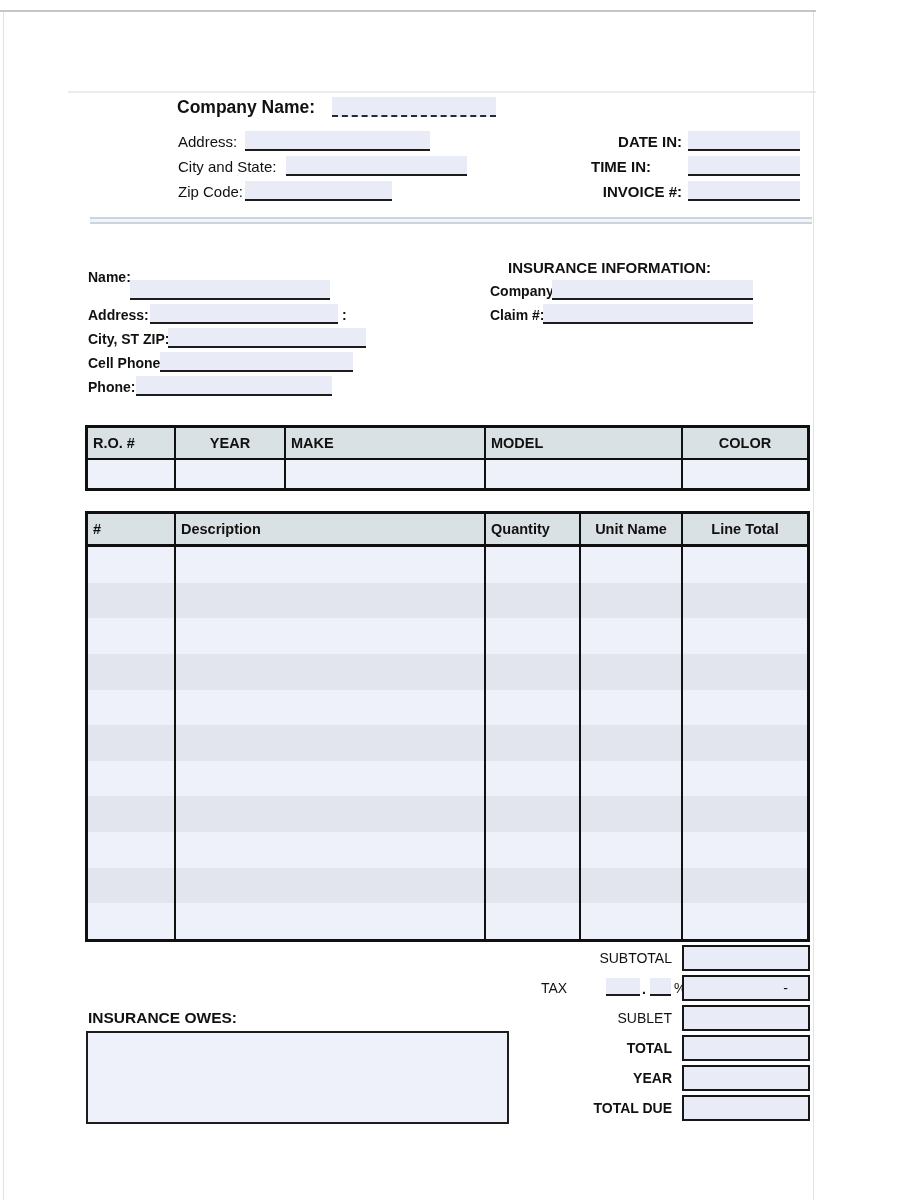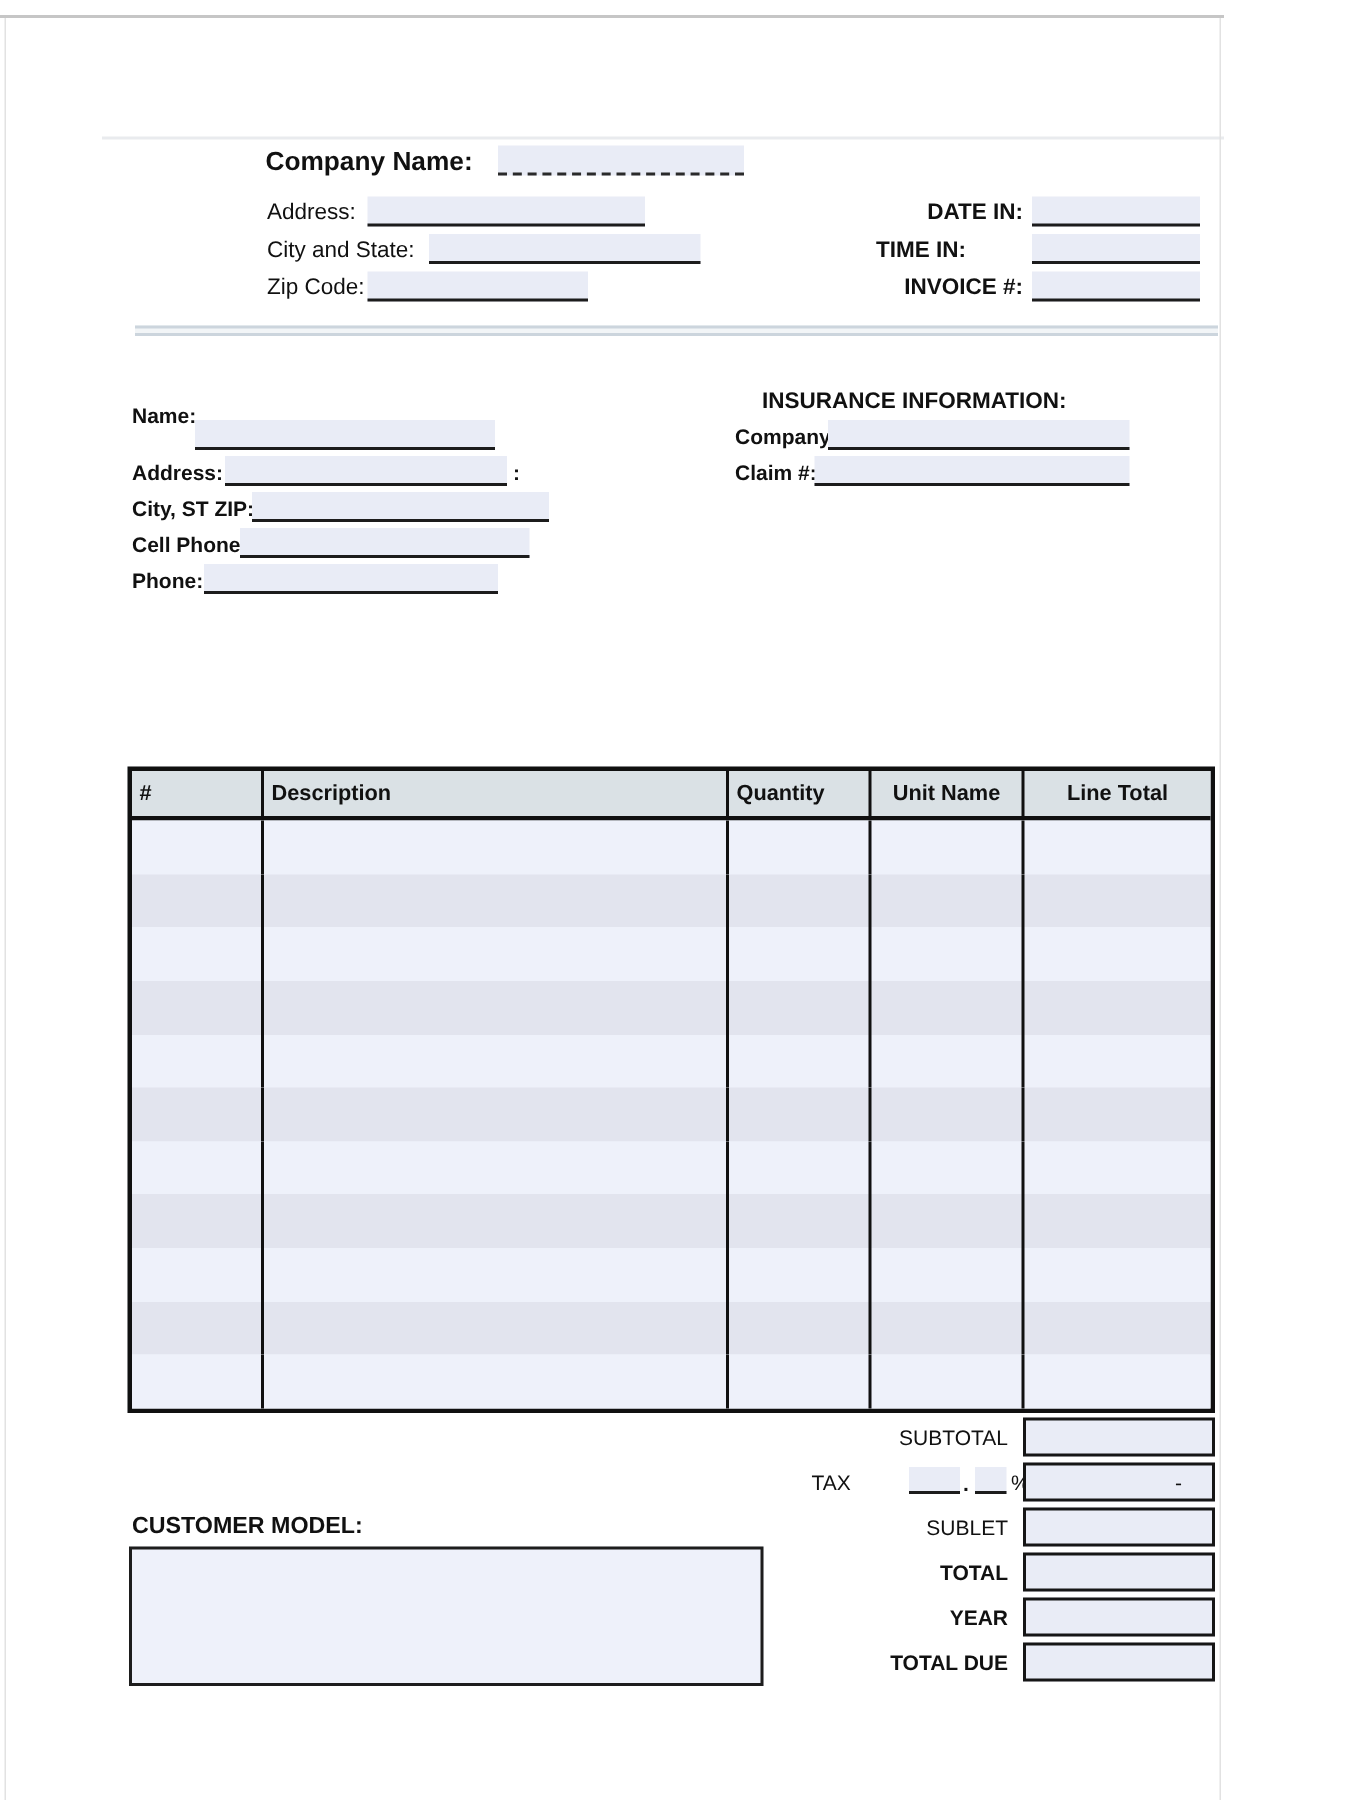--- a/index.html
+++ b/index.html
@@ -74,21 +74,21 @@
 
   <div class="abs lbl fs15" style="left:178px;top:146px;">City and State:</div>
   <div class="ffield" style="left:286px;top:144px;width:181px;"></div>
 
   <div class="abs lbl fs15" style="left:178px;top:171px;">Zip Code:</div>
   <div class="ffield" style="left:245px;top:169px;width:147px;"></div>
 
   <div class="abs lbl b fs15" style="left:560px;top:121px;width:122px;text-align:right;">DATE IN:</div>
   <div class="ffield" style="left:688px;top:119px;width:112px;"></div>
 
-  <div class="abs lbl b fs15" style="left:584px;top:146px;width:122px;text-align:left;">TIME IN:</div>
+  <div class="abs lbl b fs15" style="left:560px;top:146px;width:122px;text-align:center;">TIME IN:</div>
   <div class="ffield" style="left:688px;top:144px;width:112px;"></div>
 
   <div class="abs lbl b fs15" style="left:560px;top:171px;width:122px;text-align:right;">INVOICE #:</div>
   <div class="ffield" style="left:688px;top:169px;width:112px;"></div>
 
   <div class="rule-double"></div>
 
   <div class="abs lbl b fs15" style="left:508px;top:247px;">INSURANCE INFORMATION:</div>
 
   <div class="abs lbl b fs14" style="left:88px;top:257px;">Name:</div>
@@ -106,20 +106,36 @@
 
   <div class="abs lbl b fs14" style="left:88px;top:367px;">Phone:</div>
   <div class="ffield" style="left:136px;top:364px;width:196px;"></div>
 
   <div class="abs lbl b fs14" style="left:490px;top:271px;">Company:</div>
   <div class="ffield" style="left:552px;top:268px;width:201px;"></div>
 
   <div class="abs lbl b fs14" style="left:490px;top:295px;">Claim #:</div>
   <div class="ffield" style="left:543px;top:292px;width:210px;"></div>
 
+  <div class="tbl" style="top:413px;">
+    <div class="trow vcols thead vhead" id="vehicle-head">
+        <div class="cell">R.O. #</div>
+        <div class="cell c">YEAR</div>
+        <div class="cell">MAKE</div>
+        <div class="cell">MODEL</div>
+        <div class="cell c">COLOR</div>
+      </div>
+    <div class="trow vcols vbody" id="vehicle-body">
+        <div class="cell"></div>
+        <div class="cell c"></div>
+        <div class="cell"></div>
+        <div class="cell"></div>
+        <div class="cell c"></div>
+      </div>
+  </div>
 
   <div class="tbl" style="top:499px;height:431px;">
     <div class="trow icols thead ihead" id="items-head">
         <div class="cell">#</div>
         <div class="cell">Description</div>
         <div class="cell">Quantity</div>
         <div class="cell c">Unit Name</div>
         <div class="cell c">Line Total</div>
       </div>
     <div class="ibody-wrap" id="items-body">
@@ -220,16 +236,16 @@
 
   <div class="tot-label b" style="left:462px;top:1028px;">TOTAL</div>
   <div class="tot-box" style="top:1023px;"></div>
 
   <div class="tot-label b" style="left:462px;top:1058px;">YEAR</div>
   <div class="tot-box" style="top:1053px;"></div>
 
   <div class="tot-label b" style="left:462px;top:1088px;">TOTAL DUE</div>
   <div class="tot-box" style="top:1083px;"></div>
 
-  <div class="abs lbl b" style="left:88px;top:997px;font-size:15.5px;">CUSTOMER MODEL:</div>
+  <div class="abs lbl b" style="left:88px;top:997px;font-size:15.5px;">INSURANCE OWES:</div>
   <div class="owes-box"></div>
 
 </div>
 
 </body></html>

